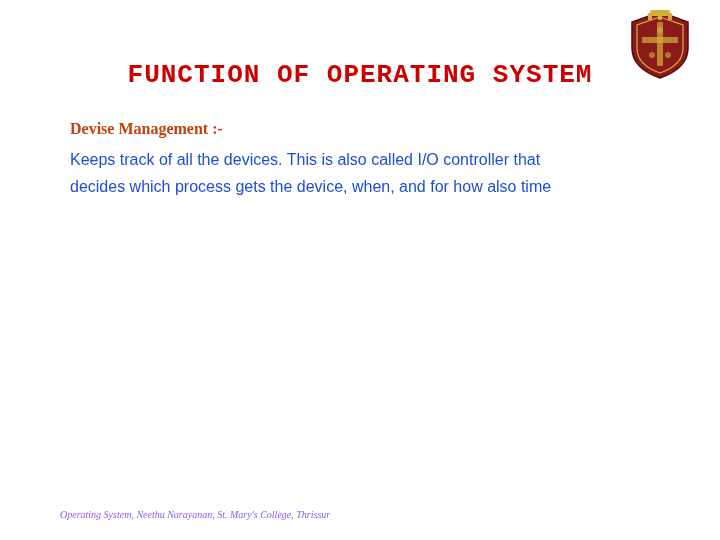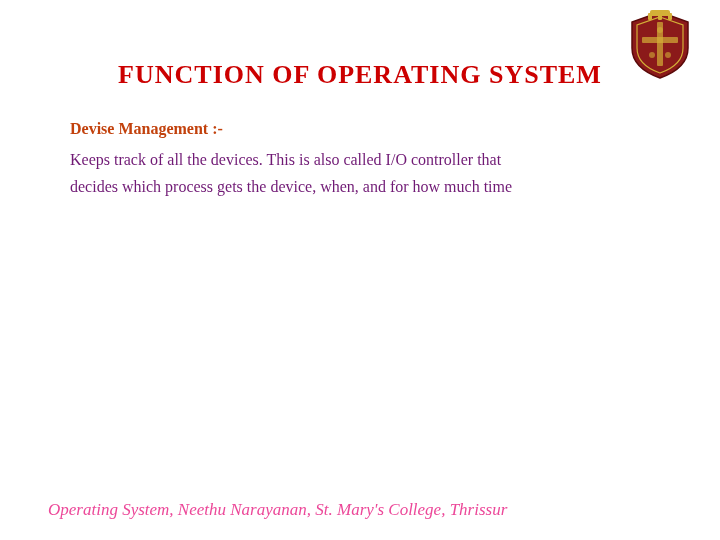--- a/index.html
+++ b/index.html
@@ -37,51 +37,51 @@
       margin-top: 20px;
       margin-bottom: 30px;
       text-align: center;
     }
 
     .main-title {
       font-size: 26px;
       font-weight: bold;
       color: #cc0000;
       letter-spacing: 1px;
-      font-family: Liberation Serif, serif;
+      font-family: Liberation Mono, monospace;
       text-transform: uppercase;
     }
 
     .content-section {
       margin-top: 30px;
       padding: 0 10px;
     }
 
     .section-heading {
       font-size: 16px;
       font-weight: bold;
       color: #c2410c;
       margin-bottom: 8px;
       font-family: 'Times New Roman', Times, serif;
     }
 
     .section-body {
       font-size: 16px;
-      color: #701a75;
+      color: #1d4ed8;
       line-height: 1.7;
-      font-family: Liberation Serif, serif;
+      font-family: Liberation Sans, sans-serif;
       text-align: justify;
     }
 
     .footer-text {
       position: absolute;
       bottom: 20px;
-      left: 48px;
-      font-size: 17px;
-      color: #ec4899;
+      left: 60px;
+      font-size: 10px;
+      color: #8b5cf6;
       font-style: italic;
       font-family: 'Times New Roman', Times, serif;
     }
 
     
     .shield-svg {
       width: 60px;
       height: 70px;
     }
   </style>
@@ -112,19 +112,19 @@
   </div>
 
   <div class="title-section">
     <h1 class="main-title">FUNCTION OF OPERATING SYSTEM</h1>
   </div>
 
   <div class="content-section">
     <p class="section-heading">Devise Management :-</p>
     <p class="section-body">
       <span>Keeps track of all the devices. This is also called I/O controller that</span><br>
-      <span>decides which process gets the device, when, and for how much time</span>
+      <span>decides which process gets the device, when, and for how also time</span>
     </p>
   </div>
 
   <div class="footer-text">Operating System, Neethu Narayanan, St. Mary's College, Thrissur</div>
 
 </div>
 
 </body></html>

